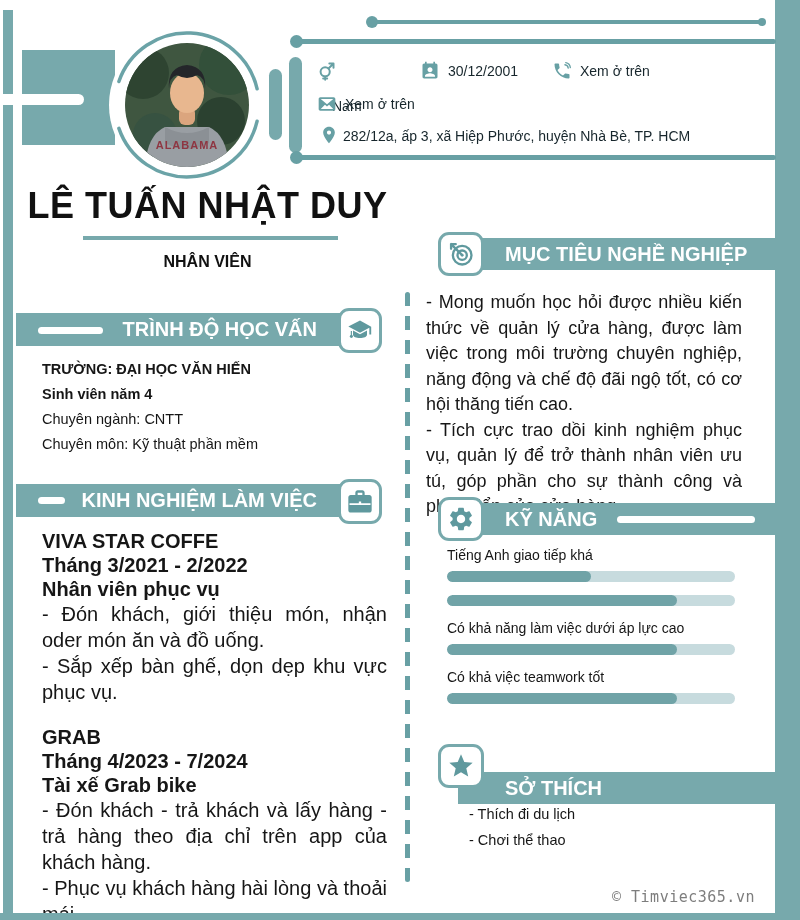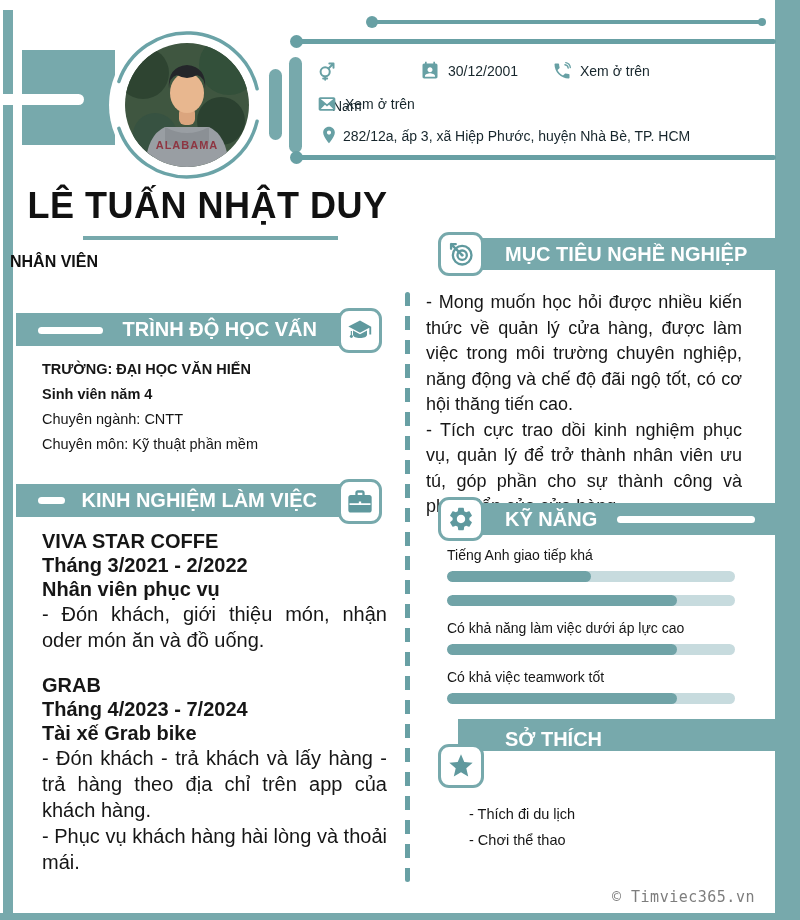--- a/index.html
+++ b/index.html
@@ -27,21 +27,21 @@
   .photo-disc { position:absolute; left:109px; top:27px; width:156px; height:156px; background:#fff; border-radius:50%; z-index:2; }
   .photo-ring { position:absolute; left:108px; top:26px; width:158px; height:158px; z-index:3; }
   .photo { position:absolute; left:125px; top:43px; width:124px; height:124px; border-radius:50%; overflow:hidden; z-index:3; }
   
   .info-icon { position:absolute; width:20px; height:20px; z-index:2; }
   .info-text { position:absolute; font-size:14px; color:#17262c; white-space:nowrap; z-index:2; }
   
   .name  { position:absolute; left:10px; top:185px; width:395px; text-align:center;
            font-size:36px; font-weight:bold; color:#111; letter-spacing:0.5px; z-index:2; }
   .name-underline { position:absolute; left:83px; top:236px; width:255px; height:4px; background:var(--teal); z-index:2; }
-  .job-title { position:absolute; left:10px; top:253px; width:395px; text-align:left;
+  .job-title { position:absolute; left:10px; top:253px; width:395px; text-align:center;
                font-size:16px; font-weight:bold; color:#111; z-index:2; }
   
   .band { position:absolute; background:var(--teal); display:flex; align-items:center; z-index:2; }
   .band-title { color:#fff; font-weight:bold; font-size:20px; white-space:nowrap; }
   .band-left  { left:16px; width:331px; height:33px; justify-content:flex-end; padding-right:30px; box-sizing:border-box; }
   .band-right { left:458px; width:342px; height:32px; padding-left:47px; box-sizing:border-box; }
   .band-dash  { position:absolute; background:#fff; height:7px; border-radius:4px; z-index:3; }
   .icon-box { position:absolute; background:#fff; border:3px solid var(--teal); border-radius:11px;
               display:flex; align-items:center; justify-content:center; box-sizing:border-box; z-index:3; }
   .icon-box svg { width:28px; height:28px; }
@@ -168,20 +168,21 @@
     <svg viewBox="0 0 24 24">
       <path fill="#5f999e" d="M20 6h-4V4c0-1.1-.9-2-2-2h-4C8.9 2 8 2.9 8 4v2H4C2.9 6 2 6.9 2 8v11c0 1.1.9 2 2 2h16c1.1 0 2-.9 2-2V8c0-1.1-.9-2-2-2zm-6 0h-4V4h4v2zm-3 7v-1.5h2V13h8v1.5H3V13h8z"></path>
     </svg>
   </div>
   <div class="exp">
       <div class="job">
         <div class="job-head">VIVA STAR COFFE</div>
         <div class="job-head">Tháng 3/2021 - 2/2022</div>
         <div class="job-head">Nhân viên phục vụ</div>
         <div class="job-bullet">- Đón khách, giới thiệu món, nhận oder món ăn và đồ uống.</div>
+        <div class="job-bullet">- Sắp xếp bàn ghế, dọn dẹp khu vực phục vụ.</div>
       </div>
       <div class="job">
         <div class="job-head">GRAB</div>
         <div class="job-head">Tháng 4/2023 - 7/2024</div>
         <div class="job-head">Tài xế Grab bike</div>
         <div class="job-bullet">- Đón khách - trả khách và lấy hàng - trả hàng theo địa chỉ trên app của khách hàng.</div>
         <div class="job-bullet">- Phục vụ khách hàng hài lòng và thoải mái.</div>
       </div>
     </div>
 
@@ -229,21 +230,21 @@
         </div>
       </div>
       <div class="skill">
         <div class="skill-label">Có khả việc teamwork tốt</div>
         <div class="skill-track">
           <div class="skill-fill" style="width: 80%;"></div>
         </div>
       </div>
     </div>
 
-  <div class="band band-right" style="top:719px;align-items:flex-end;">
+  <div class="band band-right" style="top:772px;">
     <span class="band-title">SỞ THÍCH</span>
   </div>
   <div class="band-dash" style="left:620px; top:763px; width:137px;"></div>
   <div class="icon-box" style="left:438px; top:744px; width:46px; height:44px;">
     <svg viewBox="0 0 24 24">
       <path fill="#5f999e" d="M12 17.27 18.18 21l-1.64-7.03L22 9.24l-7.19-.61L12 2 9.19 8.63 2 9.24l5.46 4.73L5.82 21z"></path>
     </svg>
   </div>
   <div class="hobbies">
       <div class="hobby">- Thích đi du lịch</div>

